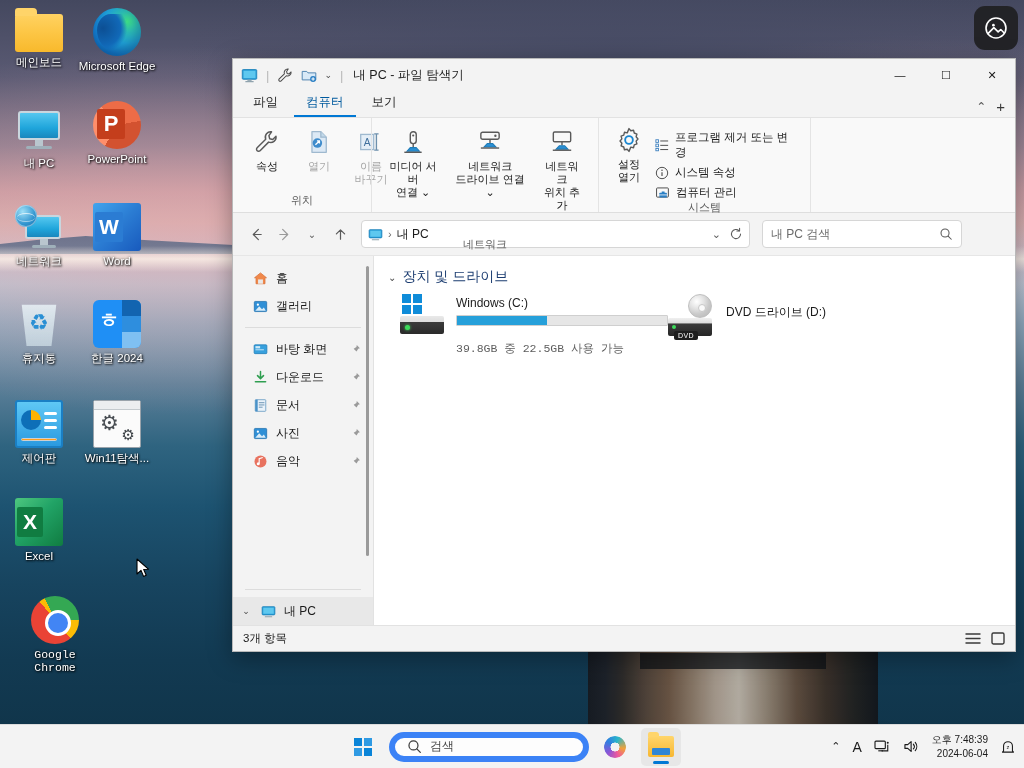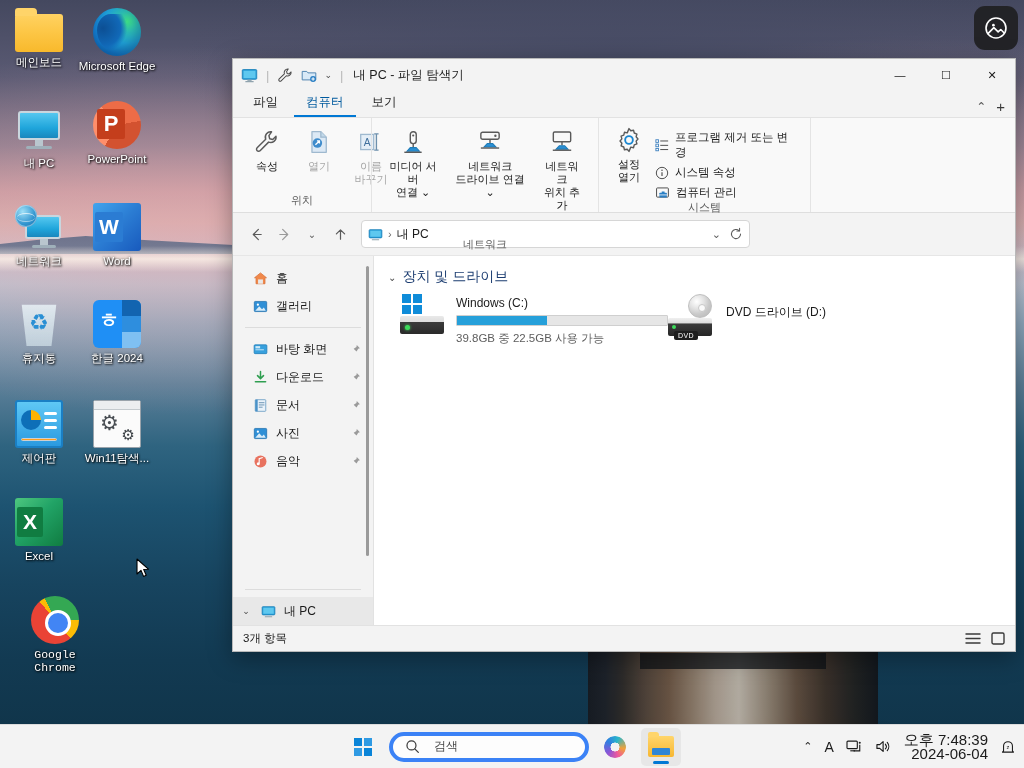--- a/index.html
+++ b/index.html
@@ -346,21 +346,21 @@
   #grouphead .chev { font-size: 10px; color: #4a4a4a; }
   #drives { display: flex; flex-wrap: wrap; padding-left: 10px; }
   .drive { width: 270px; display: flex; gap: 10px; margin-bottom: 14px; align-items: flex-start; }
   .drive .dico { width: 48px; height: 44px; position: relative; flex: 0 0 48px; }
   .drive .meta { flex: 1; padding-top: 2px; }
   .drive .dname { font-size: 12px; color: #1b1b1b; margin-bottom: 5px; }
   .bar {
     height: 11px; background: #e6e6e6; border: 1px solid #cfcfcf; border-radius: 1px; overflow: hidden;
   }
   .bar > i { display: block; height: 100%; background: #26a0da; }
-  .dfree { font-size: 11.5px; color: #5d5d5d; margin-top: 5px; }
+  .dfree { font-size: 11.5px; color: #5d5d5d; margin-top: 15px; font-family: Liberation Mono, monospace; }
 
   
   .hdd-body {
     position: absolute; left: 2px; bottom: 4px; width: 44px; height: 18px;
     background: linear-gradient(to bottom, #e9e9e9 0%, #dcdcdc 35%, #3a3a3a 36%, #2a2a2a 100%);
     border-radius: 2px;
   }
   .hdd-body::after {
     content: ""; position: absolute; left: 5px; bottom: 4px; width: 5px; height: 5px;
     background: #3ddb5b; border-radius: 50%; box-shadow: 0 0 3px #3ddb5b;
@@ -420,30 +420,30 @@
   .tb-btn {
     width: 40px; height: 38px; display: flex; align-items: center; justify-content: center;
     border-radius: 5px; position: relative;
   }
   .tb-btn.active { background: #e7e7e7; }
   .tb-btn.active::after {
     content: ""; position: absolute; bottom: 2px; left: 50%; transform: translateX(-50%);
     width: 16px; height: 3px; background: #0078d4; border-radius: 2px;
   }
   #tb-search {
-    width: 200px; height: 30px; background: #fdfdfd; border: 4px solid #3b82f6;
-    border-radius: 15px; display: flex; align-items: center; gap: 14px; padding: 0 12px;
+    width: 200px; height: 30px; background: #fdfdfd; border: 6px solid #3b82f6;
+    border-radius: 15px; display: flex; align-items: center; gap: 8px; padding: 0 12px;
   }
   #tb-search span.ph { font-size: 12px; color: #474747; }
   #tray {
     position: absolute; right: 8px; display: flex; align-items: center; gap: 12px;
     color: #1b1b1b; font-size: 11.5px;
   }
   .trayico { display: flex; align-items: center; justify-content: center; color: #1b1b1b; }
-  #clock { text-align: right; line-height: 14px; font-size: 15px; color: #1b1b1b; }
+  #clock { text-align: right; line-height: 14px; font-size: 10px; color: #1b1b1b; }
   
   .winmark { width: 18px; height: 18px; position: relative; }
   .winmark i { position: absolute; width: 8px; height: 8px; background: #0a84d8; }
   .winmark i:nth-child(1){left:0;top:0;} .winmark i:nth-child(2){left:10px;top:0;background:#2f9ae3;}
   .winmark i:nth-child(3){left:0;top:10px;background:#2f9ae3;} .winmark i:nth-child(4){left:10px;top:10px;background:#0a84d8;}
   
   .copilot {
     width: 22px; height: 22px; border-radius: 50%;
     background: conic-gradient(from 160deg, #f05a9b 0deg, #8a56d6 70deg, #2f7fe0 150deg, #29b6c9 220deg, #f0a13a 300deg, #f05a9b 360deg);
     -webkit-mask: radial-gradient(circle at 50% 50%, transparent 28%, #000 30%);
@@ -793,20 +793,29 @@
           <span>⌄</span>
           <span>
             <svg width="14" height="14" viewBox="0 0 16 16">
               <path d="M13.2 8a5.2 5.2 0 1 1-1.6-3.7" fill="none" stroke="#5a5a5a" stroke-width="1.2" stroke-linecap="round"></path>
               <path d="M12.1 1.5v3.1H9" fill="none" stroke="#5a5a5a" stroke-width="1.2" stroke-linecap="round" stroke-linejoin="round"></path>
             </svg>
           </span>
         </span>
       </div>
 
+      <div id="searchbox">
+        <span id="search-ph">내 PC 검색</span>
+        <span>
+          <svg width="14" height="14" viewBox="0 0 16 16">
+            <circle cx="6.9" cy="6.9" r="4.6" fill="none" stroke="#5a5a5a" stroke-width="1.2"></circle>
+            <path d="M10.4 10.4 14 14" stroke="#5a5a5a" stroke-width="1.2" stroke-linecap="round"></path>
+          </svg>
+        </span>
+      </div>
     </div>
 
     <div id="body">
 
       <div id="nav">
 
         <div class="navitem">
           <span>
             <svg width="15" height="15" viewBox="0 0 16 16">
               <path d="M8 2 1.6 7.2h1.6v6.4h9.6V7.2h1.6z" fill="#f0884a" stroke="#d8713a" stroke-width="0.8"></path>

